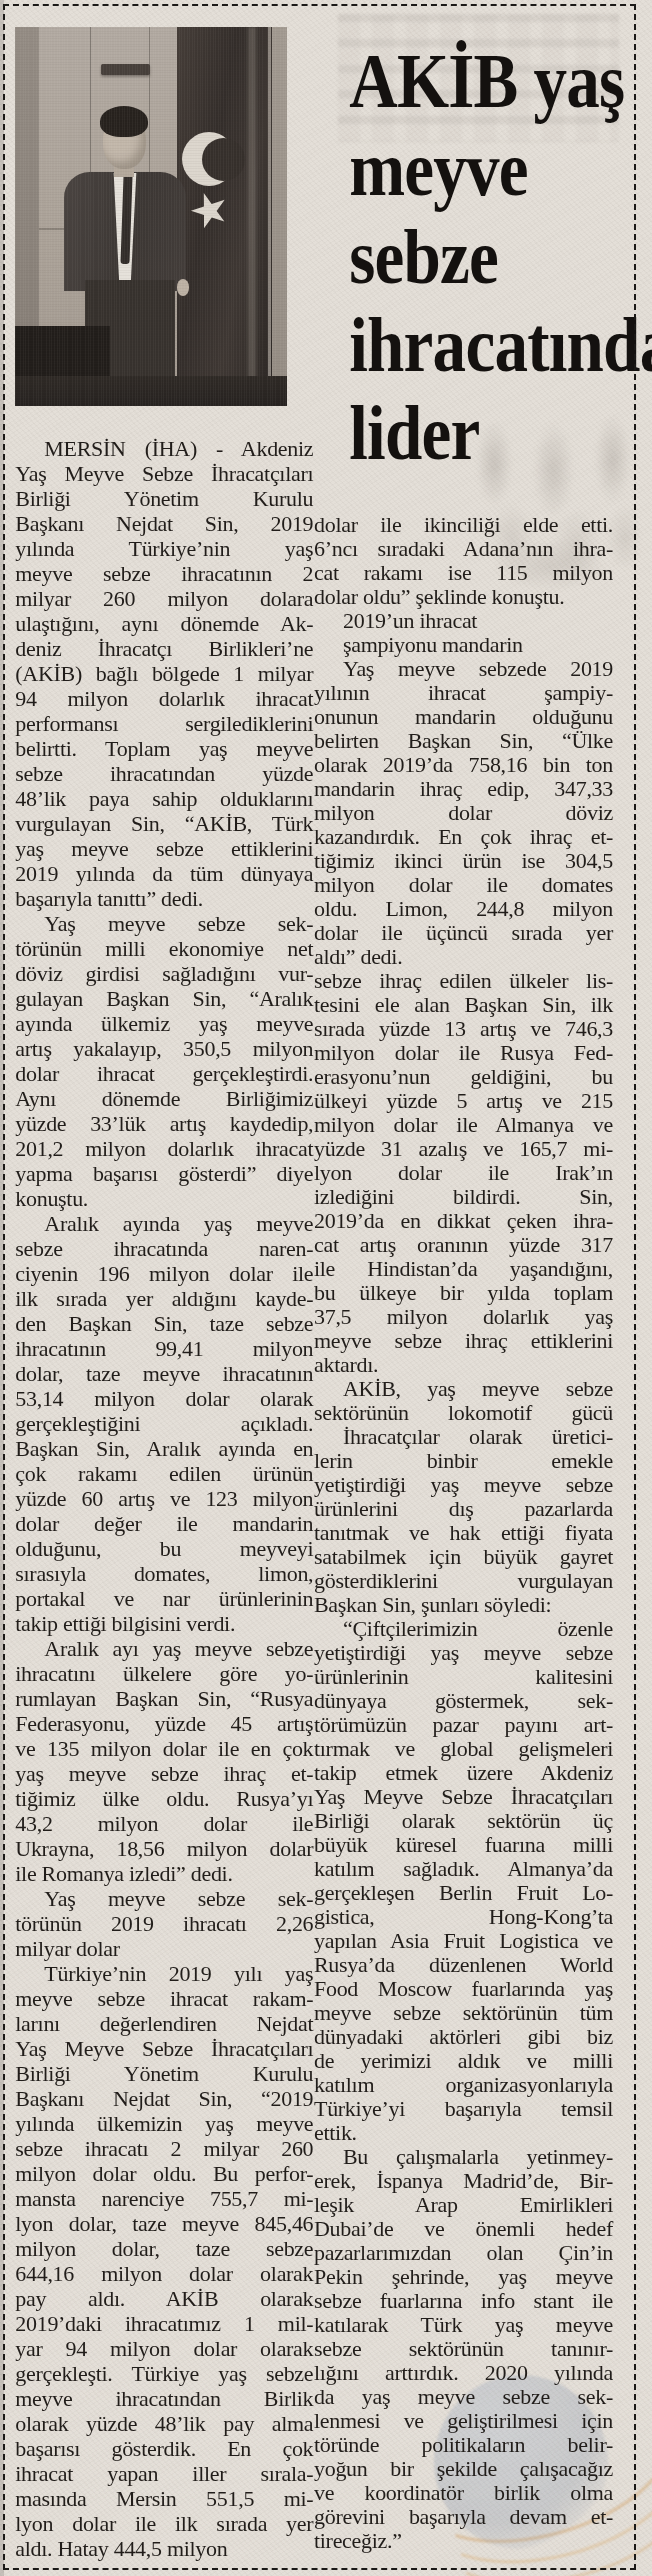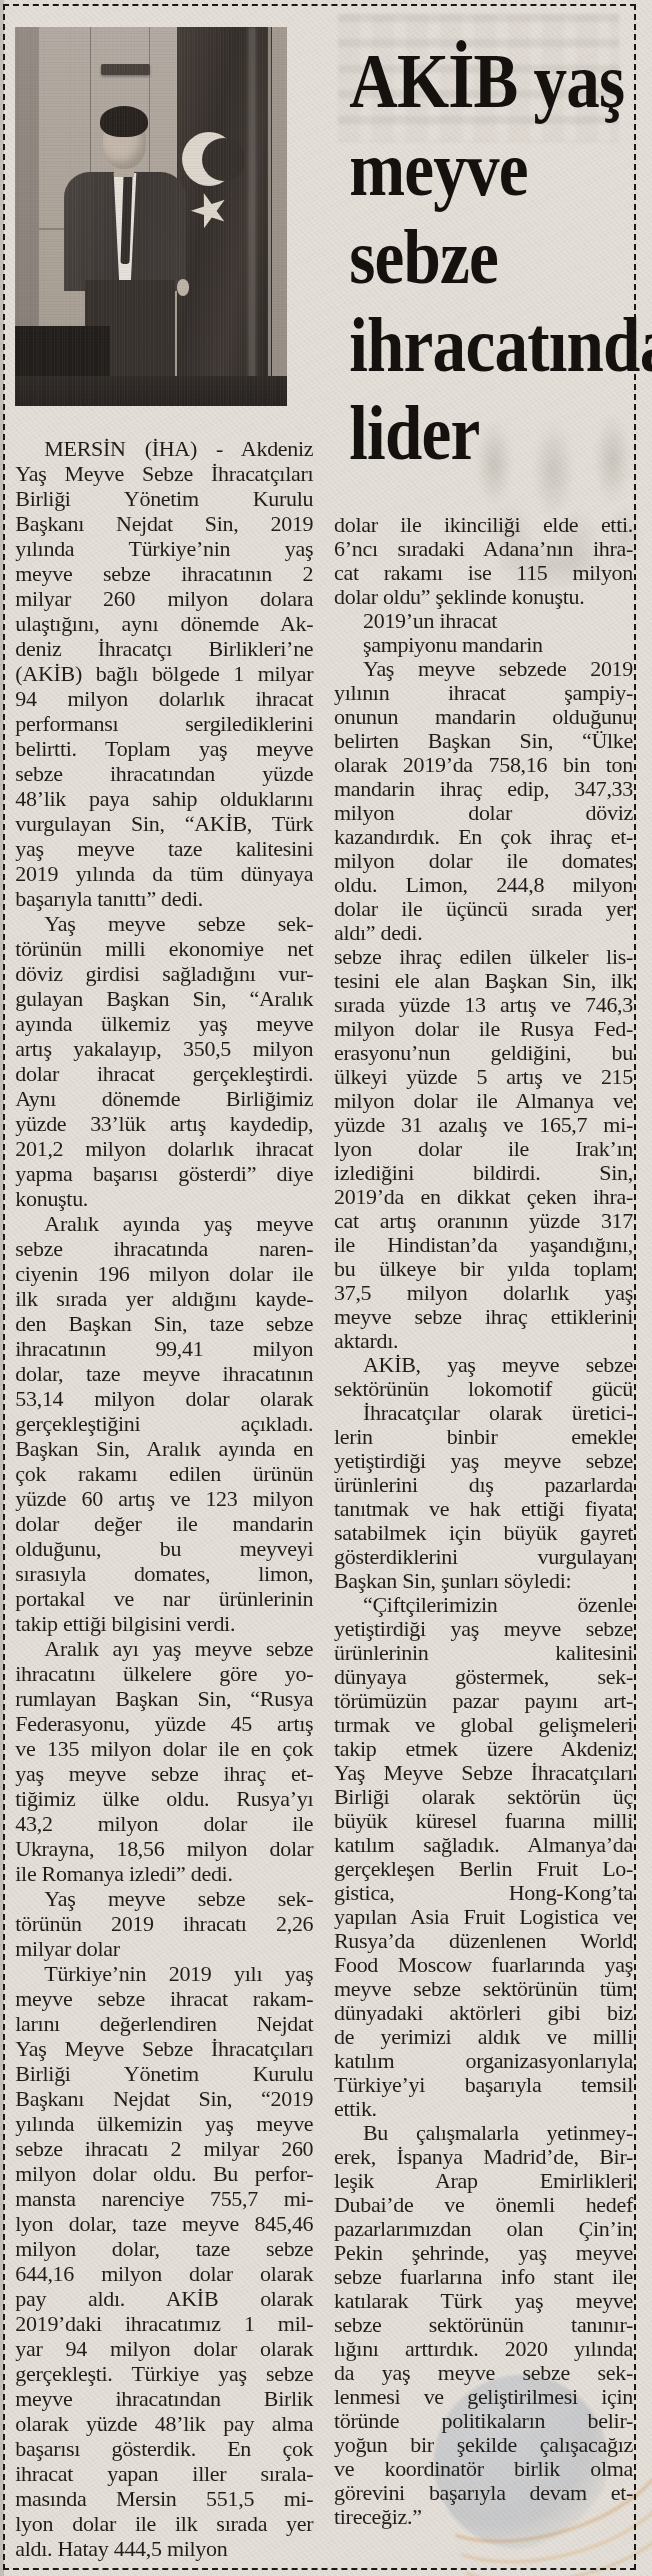--- a/index.html
+++ b/index.html
@@ -108,21 +108,21 @@
   
   .headline{position:absolute;right:26px;top:37px;width:323px;text-align:left;z-index:2;}
   .hl{
     font-weight:bold;font-size:78px;line-height:88px;color:#14110f;letter-spacing:-0.9px;
     transform:scaleX(.86);transform-origin:100% 50%;white-space:nowrap;
   }
 
   
   .col{position:absolute;z-index:2;color:#211d1a;}
   #col-left{left:15.3px;top:436px;width:298px;}
-  #col-right{left:334px;top:513px;width:299px;}
+  #col-right{left:314px;top:513px;width:299px;}
   .line{
     overflow:visible;white-space:normal;letter-spacing:-0.3px;
     text-align:justify;text-align-last:justify;
   }
   #col-left .line{height:25px;font-size:22px;line-height:25px;}
   #col-right .line{height:24px;font-size:22px;line-height:24px;}
   .line.end{text-align-last:left;}
   .line.ind{text-indent:29px;}
   .b{font-weight:normal;}
 </style>
@@ -187,21 +187,21 @@
     <div class="line"><span>milyar 260 milyon dolara</span></div>
     <div class="line"><span>ulaştığını, aynı dönemde Ak-</span></div>
     <div class="line"><span>deniz İhracatçı Birlikleri’ne</span></div>
     <div class="line"><span>(AKİB) bağlı bölgede 1 milyar</span></div>
     <div class="line"><span>94 milyon dolarlık ihracat</span></div>
     <div class="line"><span>performansı sergilediklerini</span></div>
     <div class="line"><span>belirtti. Toplam yaş meyve</span></div>
     <div class="line"><span>sebze ihracatından yüzde</span></div>
     <div class="line"><span>48’lik paya sahip olduklarını</span></div>
     <div class="line"><span>vurgulayan Sin, “AKİB, Türk</span></div>
-    <div class="line"><span>yaş meyve taze kalitesini</span></div>
+    <div class="line"><span>yaş meyve sebze ettiklerini</span></div>
     <div class="line"><span>2019 yılında da tüm dünyaya</span></div>
     <div class="line end"><span>başarıyla tanıttı” dedi.</span></div>
     <div class="line ind"><span class="b">Yaş meyve sebze sek-</span></div>
     <div class="line"><span class="b">törünün milli ekonomiye net</span></div>
     <div class="line"><span class="b">döviz girdisi</span><span> sağladığını vur-</span></div>
     <div class="line"><span>gulayan Başkan Sin, “Aralık</span></div>
     <div class="line"><span>ayında ülkemiz yaş meyve</span></div>
     <div class="line"><span>artış yakalayıp, 350,5 milyon</span></div>
     <div class="line"><span>dolar ihracat gerçekleştirdi.</span></div>
     <div class="line"><span>Aynı dönemde Birliğimiz</span></div>
@@ -272,20 +272,21 @@
     <div class="line ind end"><span class="b">2019’un ihracat</span></div>
     <div class="line ind end"><span class="b">şampiyonu mandarin</span></div>
     <div class="line ind"><span>Yaş meyve sebzede 2019</span></div>
     <div class="line"><span>yılının ihracat şampiy-</span></div>
     <div class="line"><span>onunun mandarin olduğunu</span></div>
     <div class="line"><span>belirten Başkan Sin, “Ülke</span></div>
     <div class="line"><span>olarak 2019’da 758,16 bin ton</span></div>
     <div class="line"><span>mandarin ihraç edip, 347,33</span></div>
     <div class="line"><span>milyon dolar döviz</span></div>
     <div class="line"><span>kazandırdık. En çok ihraç et-</span></div>
+    <div class="line"><span>tiğimiz ikinci ürün ise 304,5</span></div>
     <div class="line"><span>milyon dolar ile domates</span></div>
     <div class="line"><span>oldu. Limon, 244,8 milyon</span></div>
     <div class="line"><span>dolar ile üçüncü sırada yer</span></div>
     <div class="line end"><span>aldı” dedi.</span></div>
     <div class="line"><span>sebze ihraç edilen ülkeler lis-</span></div>
     <div class="line"><span>tesini ele alan Başkan Sin, ilk</span></div>
     <div class="line"><span>sırada yüzde 13 artış ve 746,3</span></div>
     <div class="line"><span>milyon dolar ile Rusya Fed-</span></div>
     <div class="line"><span>erasyonu’nun geldiğini, bu</span></div>
     <div class="line"><span>ülkeyi yüzde 5 artış ve 215</span></div>

